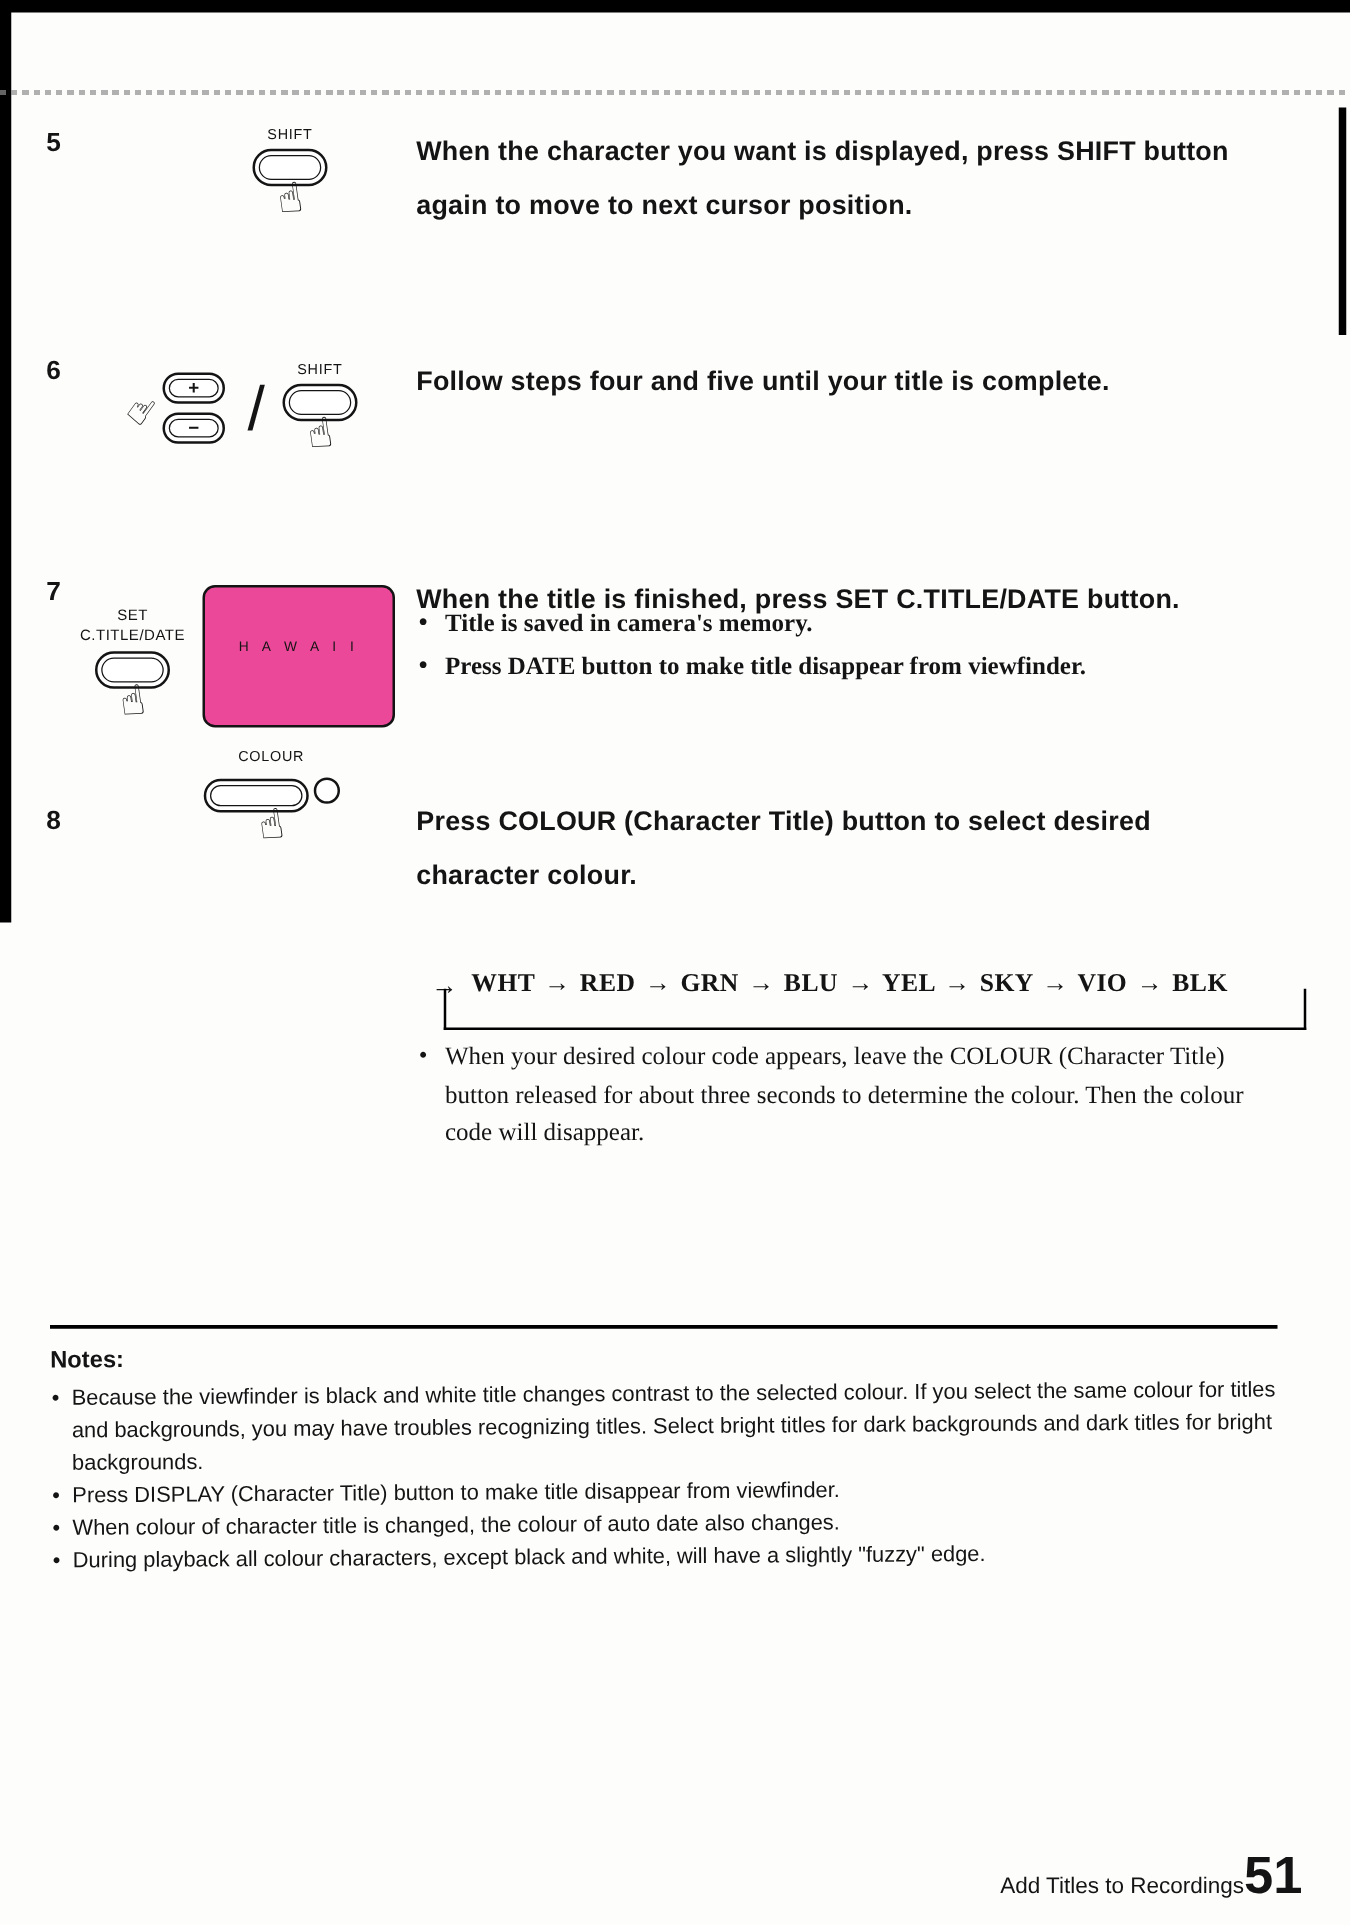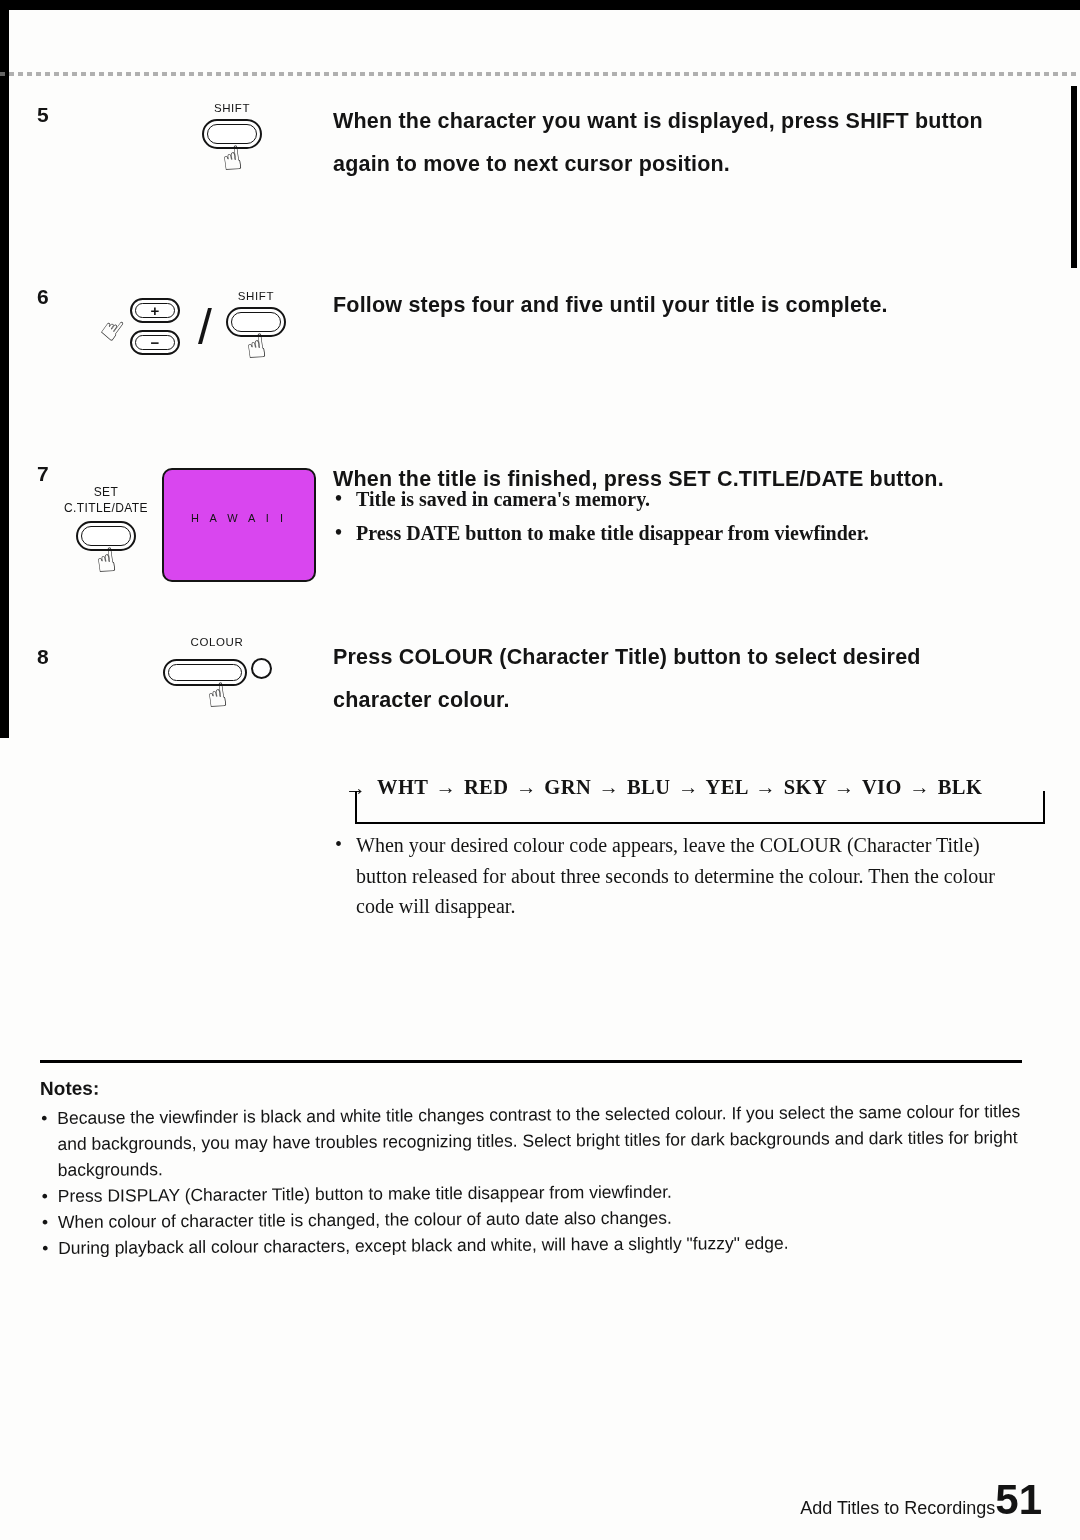--- a/index.html
+++ b/index.html
@@ -40,21 +40,21 @@
   .icon-cluster { position:absolute; display:flex; align-items:center; }
   .pm-col { position:relative; display:flex; flex-direction:column; gap:7px; }
   .hand-left { position:absolute; left:-27px; top:16px; font-family:"DejaVu Sans", sans-serif;
                font-size:30px; line-height:1; transform:rotate(36deg); }
   .slash { font-size:50px; font-weight:400; margin:0 10px 0 18px; line-height:1; }
   .shift-col { display:flex; flex-direction:column; align-items:center; margin-left:4px; }
 
   .colour-btn-row { display:flex; align-items:center; margin-top:6px; }
   .knob { width:17px; height:17px; border:2px solid #141414; border-radius:50%; background:#fff; margin-left:4px; margin-top:-4px; }
 
-  .viewfinder { position:absolute; width:150px; height:110px; border:2.5px solid #141414; border-radius:10px; background:#d946ef; }
+  .viewfinder { position:absolute; width:150px; height:110px; border:2.5px solid #141414; border-radius:10px; background:#ec4899; }
   .vf-text { margin-top:42px; text-align:center; font-size:11px; letter-spacing:4px; }
 
   
   .cycle { position:absolute; height:50px; font-family:"Liberation Serif", serif; font-weight:bold; font-size:20.5px; }
   .cycle-arrow { position:absolute; left:2px; top:0; font-size:21px; }
   .cycle-text  { position:absolute; left:34px; top:0; white-space:nowrap; letter-spacing:.4px; word-spacing:2px; }
   .cycle-loop  { position:absolute; left:12px; right:0; top:15px; bottom:2px;
                  border-left:2.2px solid #000; border-bottom:2.2px solid #000; border-right:2.2px solid #000; }
 
   .divider { position:absolute; left:40px; top:1060px; width:982px; height:2.5px; background:#000; }
@@ -116,21 +116,21 @@
   <div class="viewfinder" style="left:162px; top:468px;">
     <div class="vf-text">H A W A I I</div>
   </div>
   <div class="heading" style="left:333px; top:458px; width:730px;">When the title is finished, press SET C.TITLE/DATE button.</div>
   <div class="serif-bullets" style="left:333px; top:484px; width:700px;font-weight:bold;">
     <div class="bullet">Title is saved in camera's memory.</div>
     <div class="bullet">Press DATE button to make title disappear from viewfinder.</div>
   </div>
 
   <div class="step-num" style="left:37px; top:645px;">8</div>
-  <div class="icon-col" style="left:152px; top:636px; width:130px;">
+  <div class="icon-col" style="left:152px; top:600px; width:130px;">
     <div class="btn-label">COLOUR</div>
     <div class="colour-btn-row">
       <div class="pill pill-colour"></div>
       <div class="knob"></div>
     </div>
     <div class="hand">☝</div>
   </div>
   <div class="heading" style="left:333px; top:636px; width:650px;">Press COLOUR (Character Title) button to select desired character colour.</div>
 
   <div class="cycle" style="left:343px; top:776px; width:702px;">

